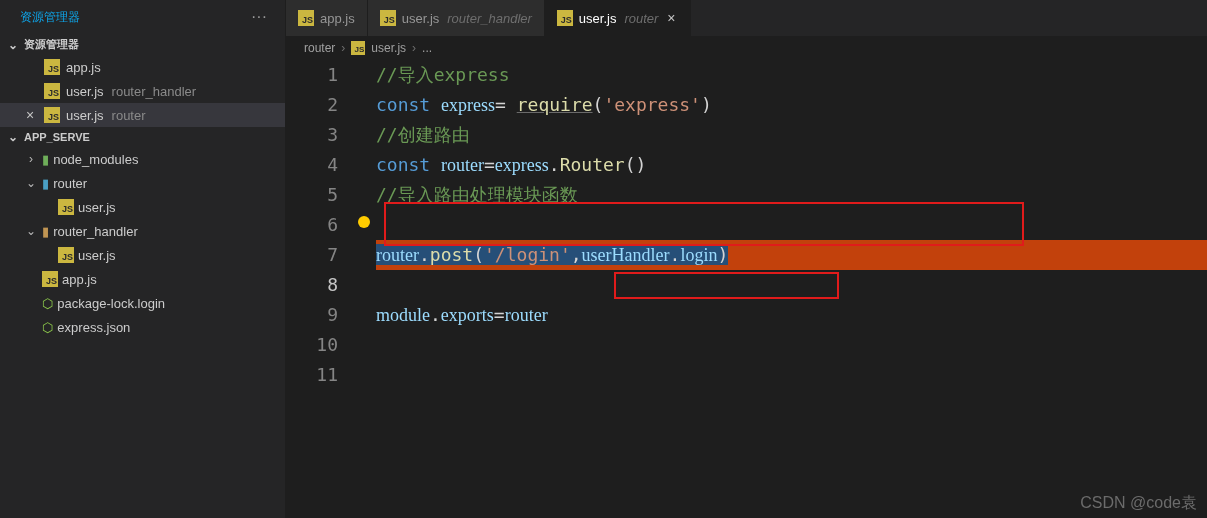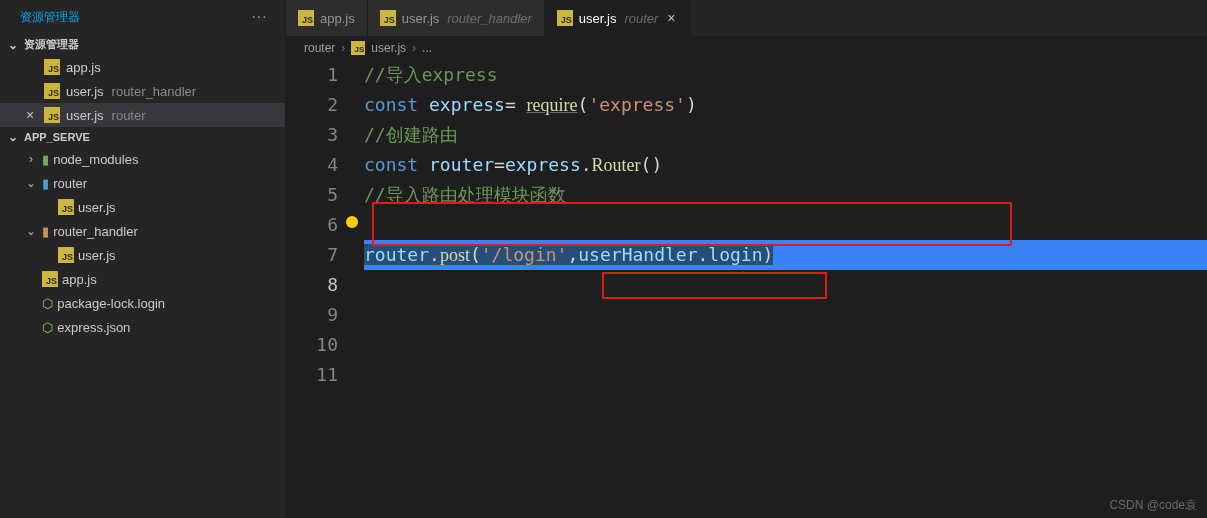--- a/index.html
+++ b/index.html
@@ -80,34 +80,34 @@
 .tab .tlabel { color: inherit; }
 .tab .tdim { color: #6e6e6e; font-style: italic; margin-left: 2px; }
 
 .crumbs { height: 24px; display: flex; align-items: center; gap: 6px; padding: 0 18px; color: #a0a0a0; font-size: 12px; }
 .crumbs .sep { color: #6e6e6e; }
 
 .editor { flex: 1; display: flex; font-family: Consolas, monospace; font-size: 18px; line-height: 30px; position: relative; }
 .gutter { width: 78px; text-align: right; color: #858585; padding-right: 26px; }
 .gutter > div { height: 30px; }
 .gutter .cur { color: #c6c6c6; }
-.codecol { flex: 1; position: relative; }
+.codecol { flex: 1; position: relative; margin-left: 12px; }
 .codeline { height: 30px; white-space: pre; position: relative; }
-.codeline.curline { background: #3b82f6; }
+.codeline.curline { background: #c2410c; }
 .comment { color: #6a9955; }
 .kw { color: #569cd6; }
-.ident { color: #9cdcfe; }
-.fn { color: #dcdcaa; font-family: Liberation Serif, serif; }
+.ident { color: #9cdcfe; font-family: Liberation Serif, serif; }
+.fn { color: #dcdcaa; }
 .str { color: #ce9178; }
 .pn { color: #d4d4d4; }
 .underline { text-decoration: underline; text-decoration-color: #6a6a6a; }
 .sel { background: #264f78; }
 .bulb { position: absolute; left: -18px; top: 6px; width: 12px; height: 12px; background: #ffcc00; border-radius: 50%; box-shadow: -1px 0 0 #1e1e1e; }
 .redbox { position: absolute; border: 2px solid #e01b1b; pointer-events: none; }
-.watermark { position: absolute; right: 10px; bottom: 4px; color: #6b6b6b; font-size: 12px; font-family: sans-serif; margin-top: 13px; }
+.watermark { position: absolute; right: 10px; bottom: 4px; color: #6b6b6b; font-size: 16px; font-family: sans-serif; margin-top: 13px; }
 </style>
 </head>
 <body>
 
 <div class="sidebar">
   <div class="side-header">
     <span class="side-header-title">资源管理器</span>
     <span class="side-ell">···</span>
   </div>
   <div class="section-label">
@@ -224,20 +224,21 @@
     </div>
     <div class="codecol">
       <div class="codeline"><span class="comment">//导入express</span></div>
       <div class="codeline"><span class="kw">const </span><span class="ident">express</span><span class="pn">= </span><span class="fn underline">require</span><span class="pn">(</span><span class="str">'express'</span><span class="pn">)</span></div>
       <div class="codeline"><span class="comment">//创建路由</span></div>
       <div class="codeline"><span class="kw">const </span><span class="ident">router</span><span class="pn">=</span><span class="ident">express</span><span class="pn">.</span><span class="fn">Router</span><span class="pn">()</span></div>
       <div class="codeline"><span class="comment">//导入路由处理模块函数</span></div>
       <div class="codeline"><span class="bulb"></span></div>
       <div class="codeline curline"><span class="sel"><span class="ident">router</span><span class="pn">.</span><span class="fn">post</span><span class="pn">(</span><span class="str">'/login'</span><span class="pn">,</span><span class="ident">userHandler</span><span class="pn">.</span><span class="ident">login</span><span class="pn">)</span></span></div>
       <div class="codeline"></div>
+      <div class="codeline"><span class="ident">module</span><span class="pn">.</span><span class="ident">exports</span><span class="pn">=</span><span class="ident">router</span></div>
 
       <div class="redbox" style="left:8px; top:142px; width:640px; height:44px;"></div>
       <div class="redbox" style="left:238px; top:212px; width:225px; height:27px;"></div>
     </div>
   </div>
 </div>
 
 <div class="watermark">CSDN @code袁</div>
 
 </body></html>

